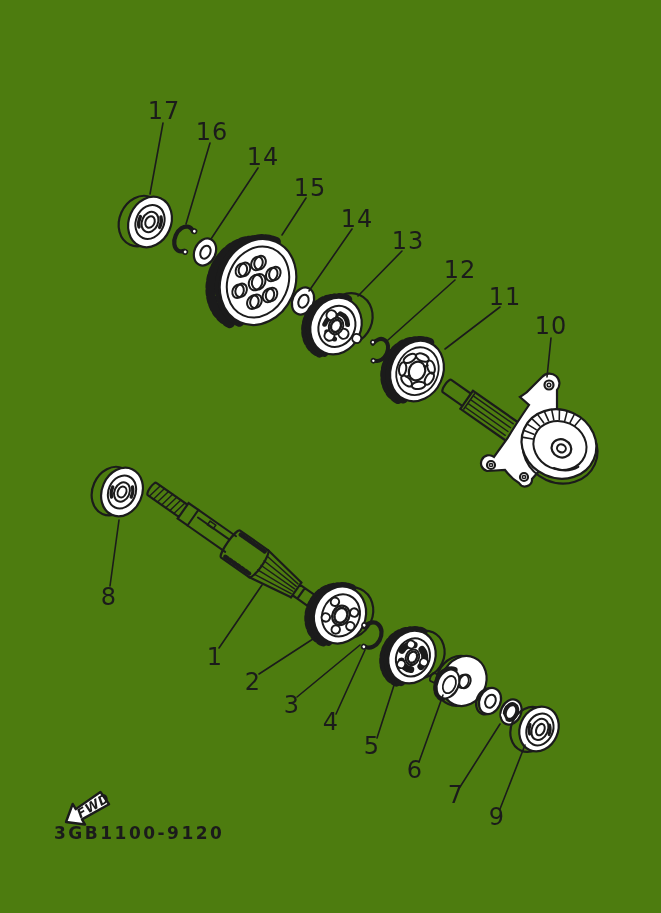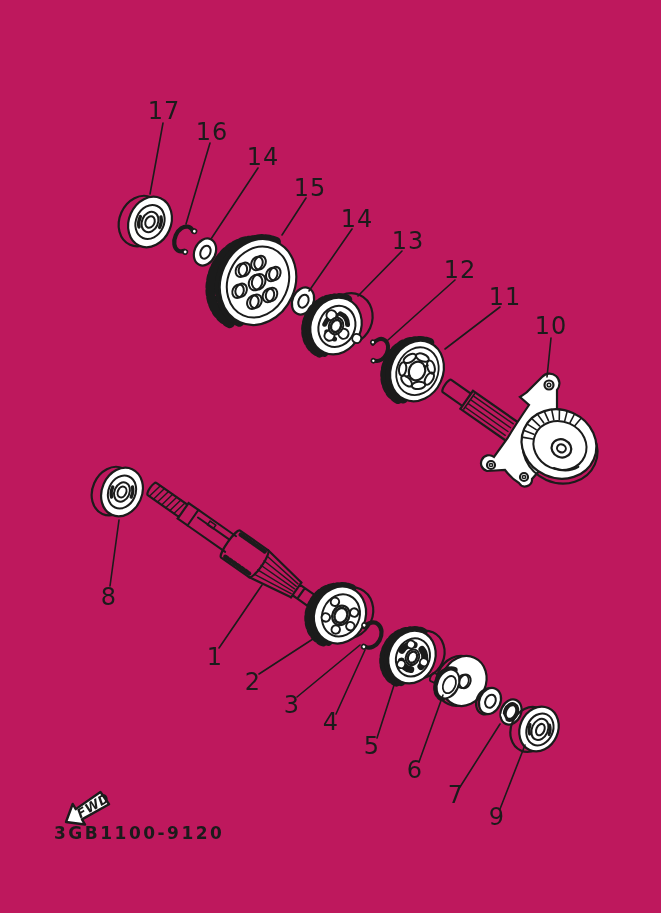--- a/index.html
+++ b/index.html
@@ -1,16 +1,16 @@
 <!DOCTYPE html>
 <html><head>
 <meta charset="utf-8">
 <style>
   html,body{margin:0;padding:0;background:#e8e8e8;}
-  #stage{position:relative;width:661px;height:913px;background:#be185d;overflow:hidden;
+  #stage{position:relative;width:661px;height:913px;background:#4d7c0f;overflow:hidden;
          font-family:"DejaVu Sans","Liberation Sans",sans-serif;}
   svg{display:block}
   svg text{font-family:"DejaVu Sans","Liberation Sans",sans-serif;fill:#1b1b1b;}
   .callout{font-size:24px;letter-spacing:1px;}
   .code{font-size:17px;font-weight:bold;letter-spacing:2.5px;}
   .fwd{font-size:13px;font-weight:bold;font-style:italic;letter-spacing:.5px;}
 </style>
 </head>
 <body>
 

